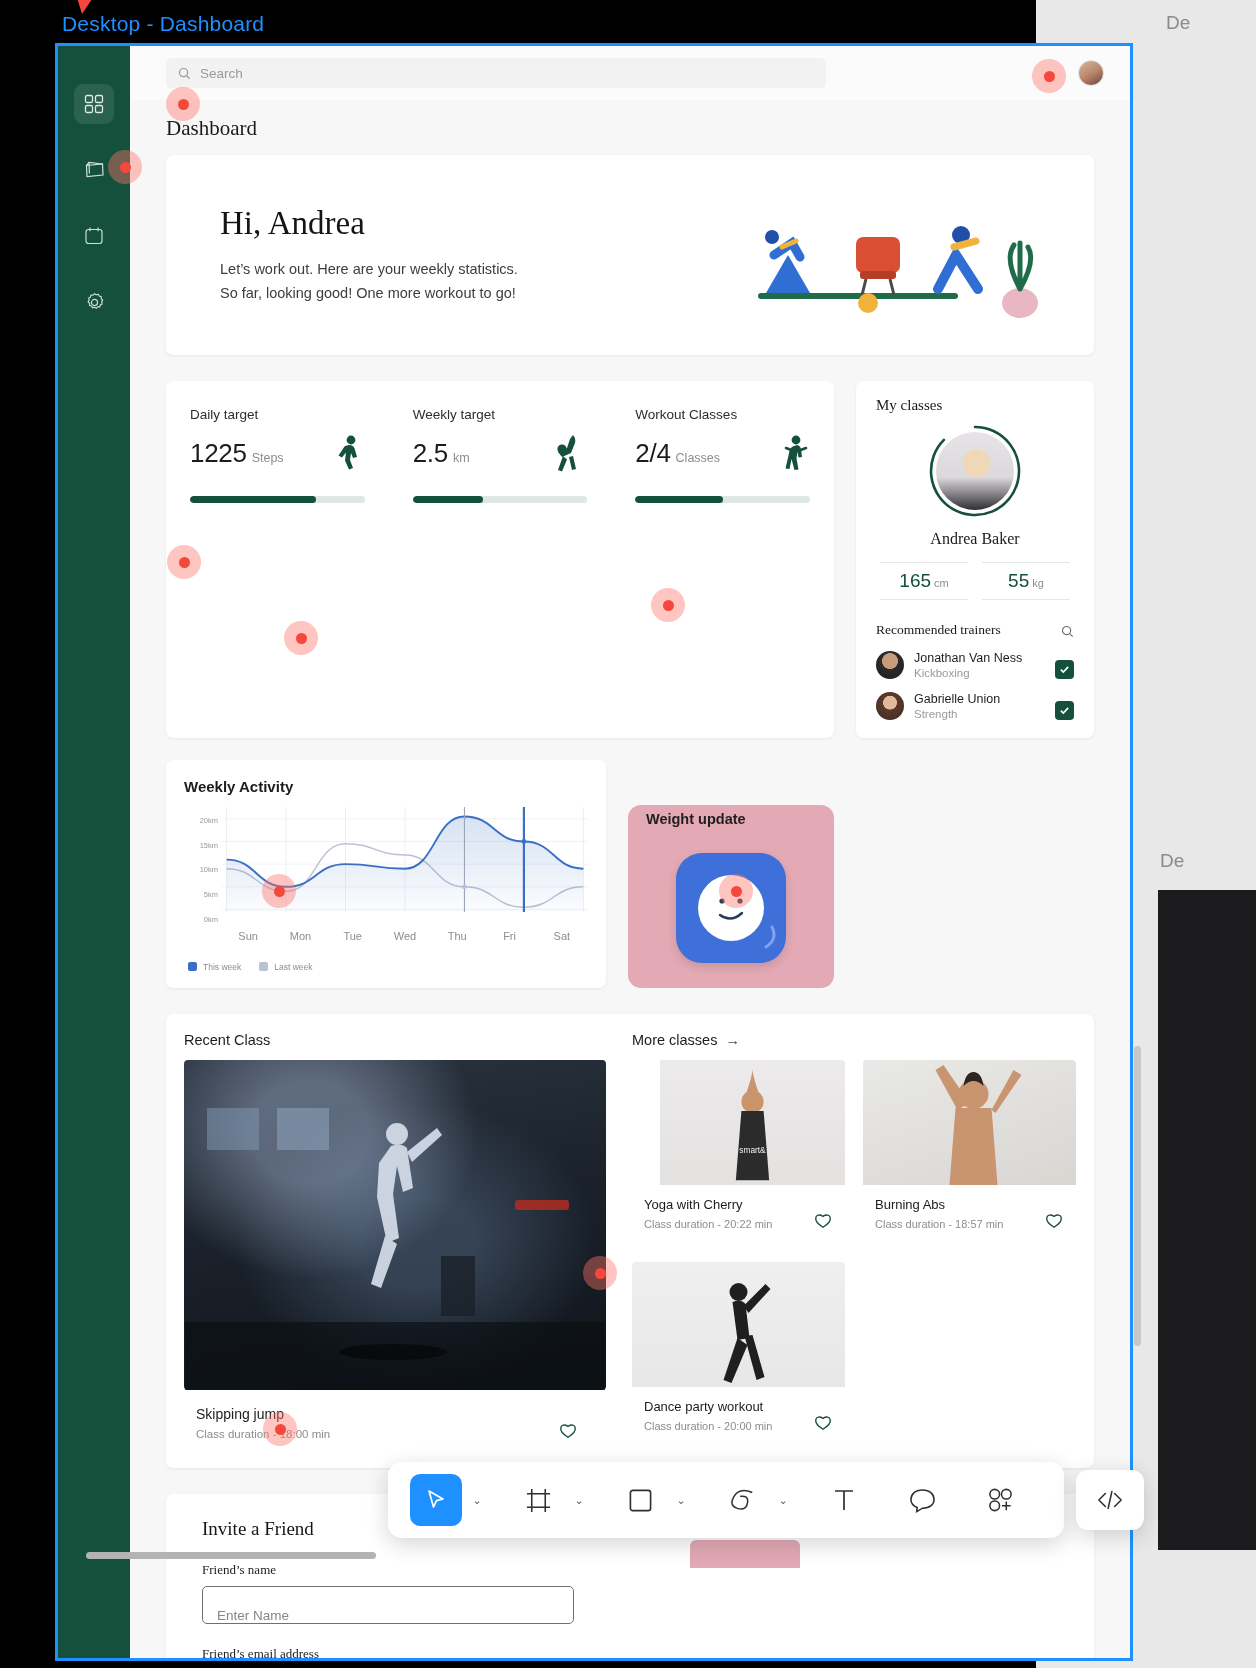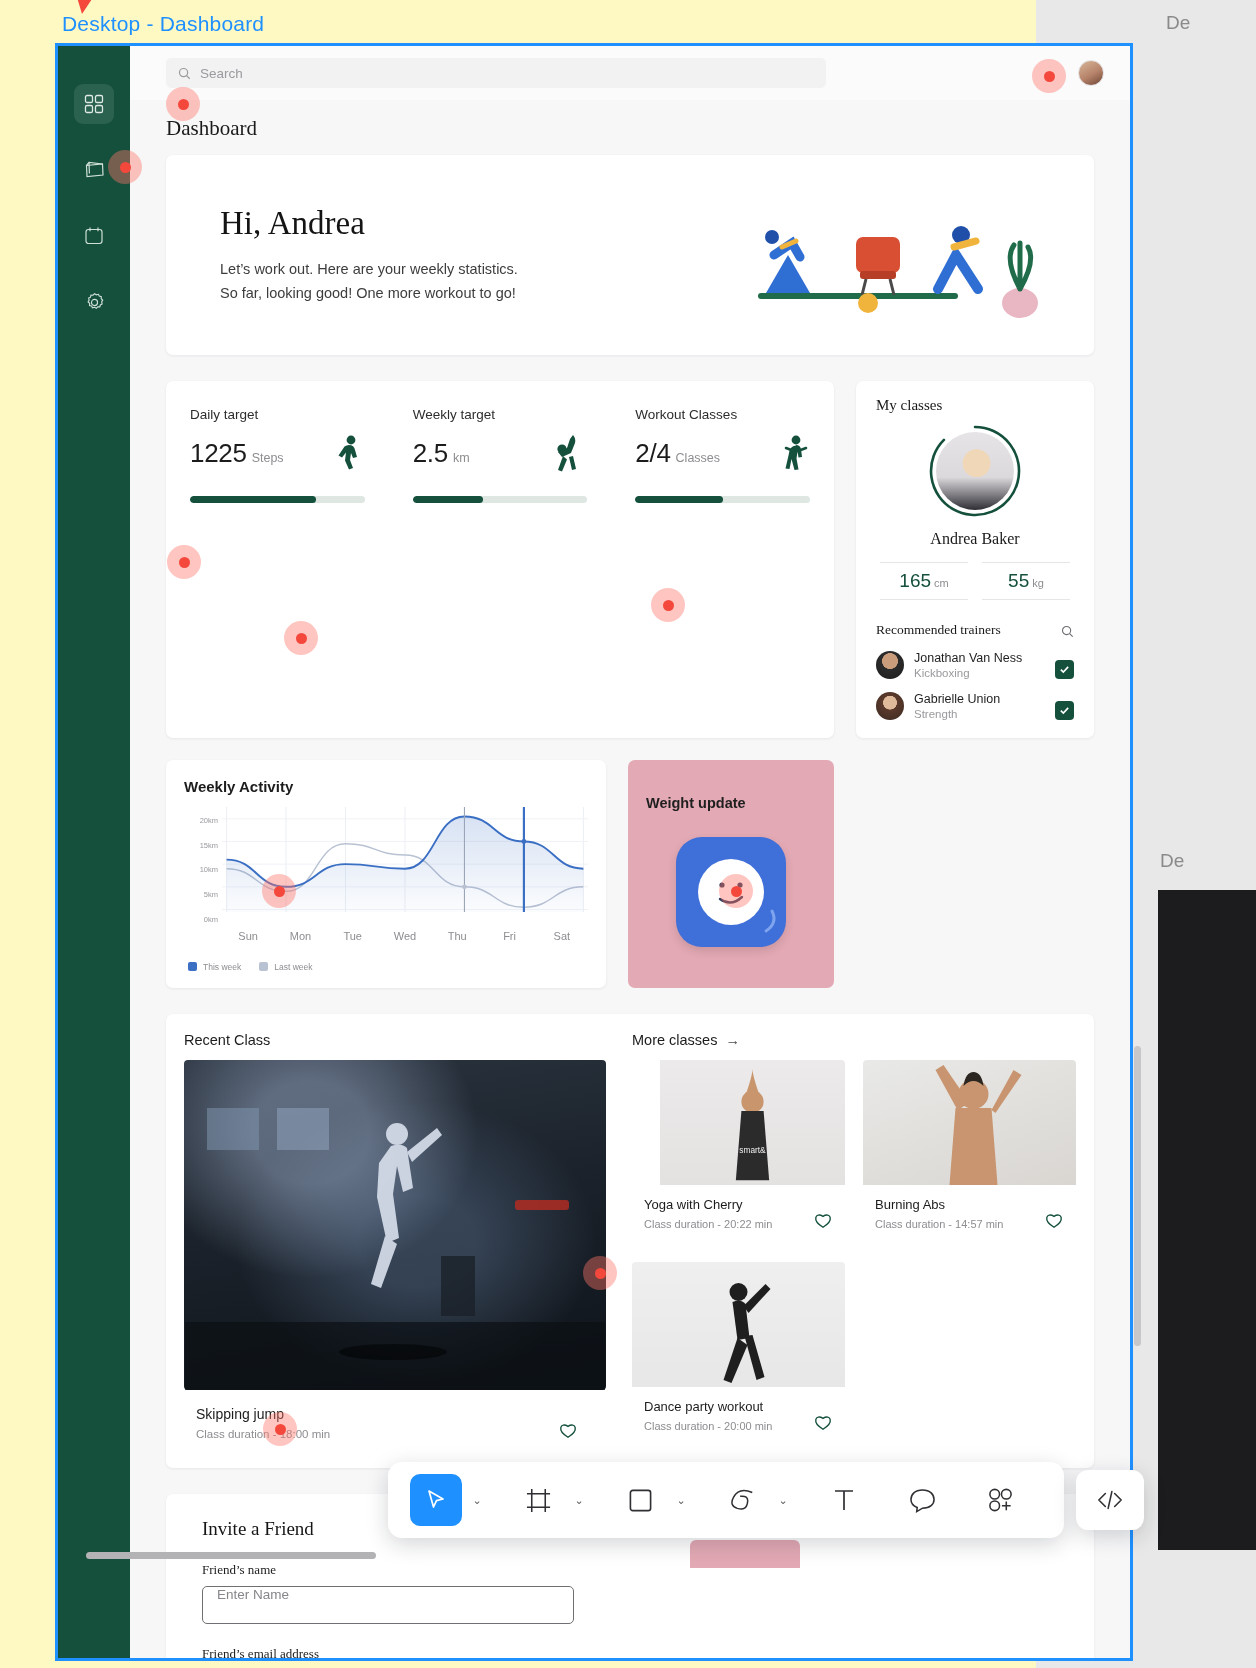--- a/index.html
+++ b/index.html
@@ -2,21 +2,21 @@
 <html><head>
 <meta charset="utf-8">
 <style>
   * { box-sizing: border-box; margin: 0; padding: 0; }
   html, body {
     width: 1256px; height: 1668px;
     font-family: "Liberation Sans", sans-serif;
     background: #e8e8e8;
     overflow: hidden;
   }
-  .canvas { position: relative; width: 1036px; height: 1668px; background: #fef9c3; }
+  .canvas { position: relative; width: 1036px; height: 1668px; background: #000000; }
 
   
   .frame-label {
     position: absolute; left: 62px; top: 12px;
     color: #1e90ff; font-size: 21px; letter-spacing: .2px;
     font-family: "Liberation Sans", sans-serif;
   }
   .frame-label-ghost {
     position: absolute; color: #8a8a8a; font-size: 19px;
   }
@@ -124,21 +124,21 @@
   .chart-area { position: relative; margin-top: 12px; height: 115px; }
   .y-ax { position: absolute; left: 0; top: 0; width: 34px; height: 100%; }
   .y-ax span { position: absolute; right: 0; font-size: 7.5px; color: #9a9aa0; transform: translateY(-50%); }
   .plot { position: absolute; left: 38px; right: 0; top: 0; bottom: 0; }
   .x-ax { display: flex; margin: 8px 0 0 38px; }
   .x-ax span { flex: 1; text-align: center; font-size: 11px; color: #8d8d92; }
   .legend { display: flex; gap: 18px; margin: 14px 0 0 4px; }
   .legend i { display: inline-block; width: 9px; height: 9px; border-radius: 2px; margin-right: 6px; vertical-align: -1px; }
   .legend span { font-size: 8.5px; color: #8d8d92; }
 
-  .weight-card { flex: 0 0 206px; background: #e3a9b4; border-radius: 7px; padding: 35px 18px; }
+  .weight-card { flex: 0 0 206px; background: #e3a9b4; border-radius: 13px; padding: 6px 18px; margin-top: 45px; }
   .weight-card h3 { font-size: 14.5px; color: #1f1f1f; }
   .scale {
     width: 110px; height: 110px; border-radius: 26px; margin: 26px auto 0;
     background: #3f6fd8; position: relative; box-shadow: 0 4px 10px rgba(0,0,0,.12);
   }
   .scale .face { position: absolute; left: 22px; top: 22px; width: 66px; height: 66px; border-radius: 50%; background: #fff; }
 
   
   .row-classes { margin: 26px 36px 0; display: flex; gap: 26px; padding: 18px 18px 22px; }
   .col-recent { flex: 0 0 422px; }
@@ -165,21 +165,21 @@
   .mini .body { padding: 12px 12px 14px; display: flex; align-items: flex-end; justify-content: space-between; }
   .mini .mname { font-size: 13px; color: #1c1c1c; }
   .mini .mmeta { font-size: 11px; color: #8d8d92; margin-top: 6px; }
 
   .heart { width: 20px; height: 20px; }
 
   
   .invite { margin: 26px 36px 0; padding: 24px 36px 40px; }
   .invite h3 { font-family: "Liberation Serif", serif; font-weight: 400; font-size: 19px; color: #151515; }
   .fld-label { font-family: "Liberation Serif", serif; font-size: 13px; color: #1c1c1c; margin: 22px 0 8px; }
-  .fld { width: 372px; height: 38px; border: 1px solid #6f6f74; border-radius: 5px; display: flex; align-items: flex-start; padding: 0 14px; }
+  .fld { width: 372px; height: 38px; border: 1px solid #6f6f74; border-radius: 5px; display: flex; align-items: flex-end; padding: 0 14px; }
   .fld span { font-size: 13.5px; color: #86868b; }
 
   
   .hot {
     position: absolute; width: 34px; height: 34px; border-radius: 50%;
     background: rgba(255,116,106,.42); display: flex; align-items: center; justify-content: center;
     z-index: 40;
   }
   .hot::after { content: ""; width: 11px; height: 11px; border-radius: 50%; background: #f4483c; }
 
@@ -530,21 +530,21 @@
                       <path d="M86 48 h36 l6 77 h-48z"></path>
                   <path d="M88 50 l-22 -40 8 -5 26 38z"></path>
                       <path d="M122 50 l22 -40 8 5 -26 38z"></path>
                     </g>
                   <path d="M94 26 q10 -10 20 0 q-2 -14 -10 -14 q-8 0 -10 14z" fill="#2b2620"></path>
                 </svg>
               </div>
               <div class="body">
                 <div>
                   <div class="mname">Burning Abs</div>
-                  <div class="mmeta">Class duration - 14:57 min</div>
+                  <div class="mmeta">Class duration - 18:57 min</div>
                 </div>
                 <svg class="heart" viewBox="0 0 22 20" fill="none" stroke="#14503c" stroke-width="1.5">
                     <path d="M11 18 C-2 10 3 1 11 6 C19 1 24 10 11 18 Z"></path>
                   </svg>
               </div>
             </div>
 
             <div class="mini">
               <div class="thumb dance">
                 <svg width="100%" height="100%" viewBox="0 0 200 125">

